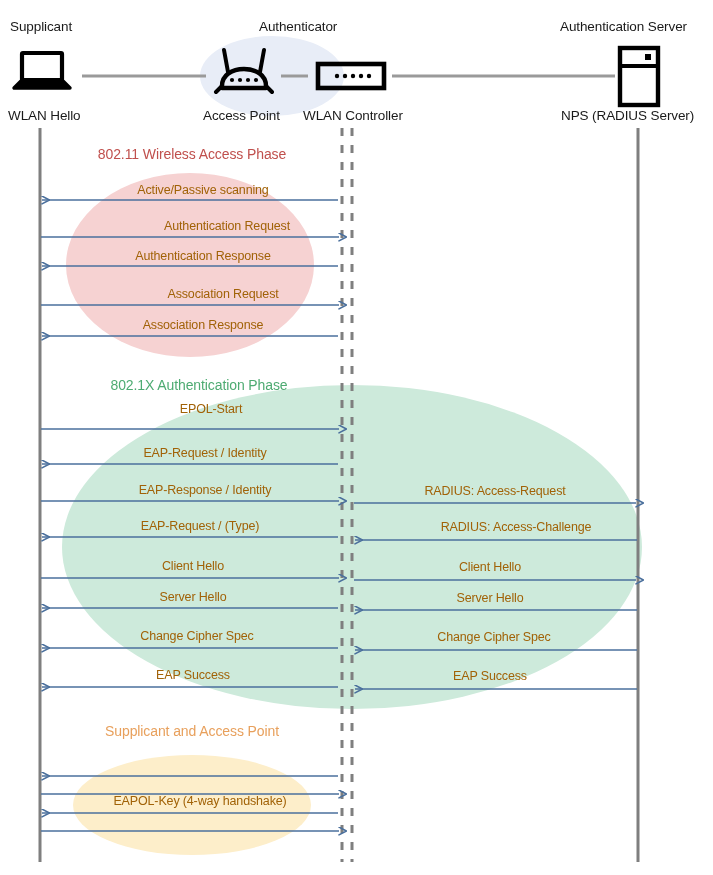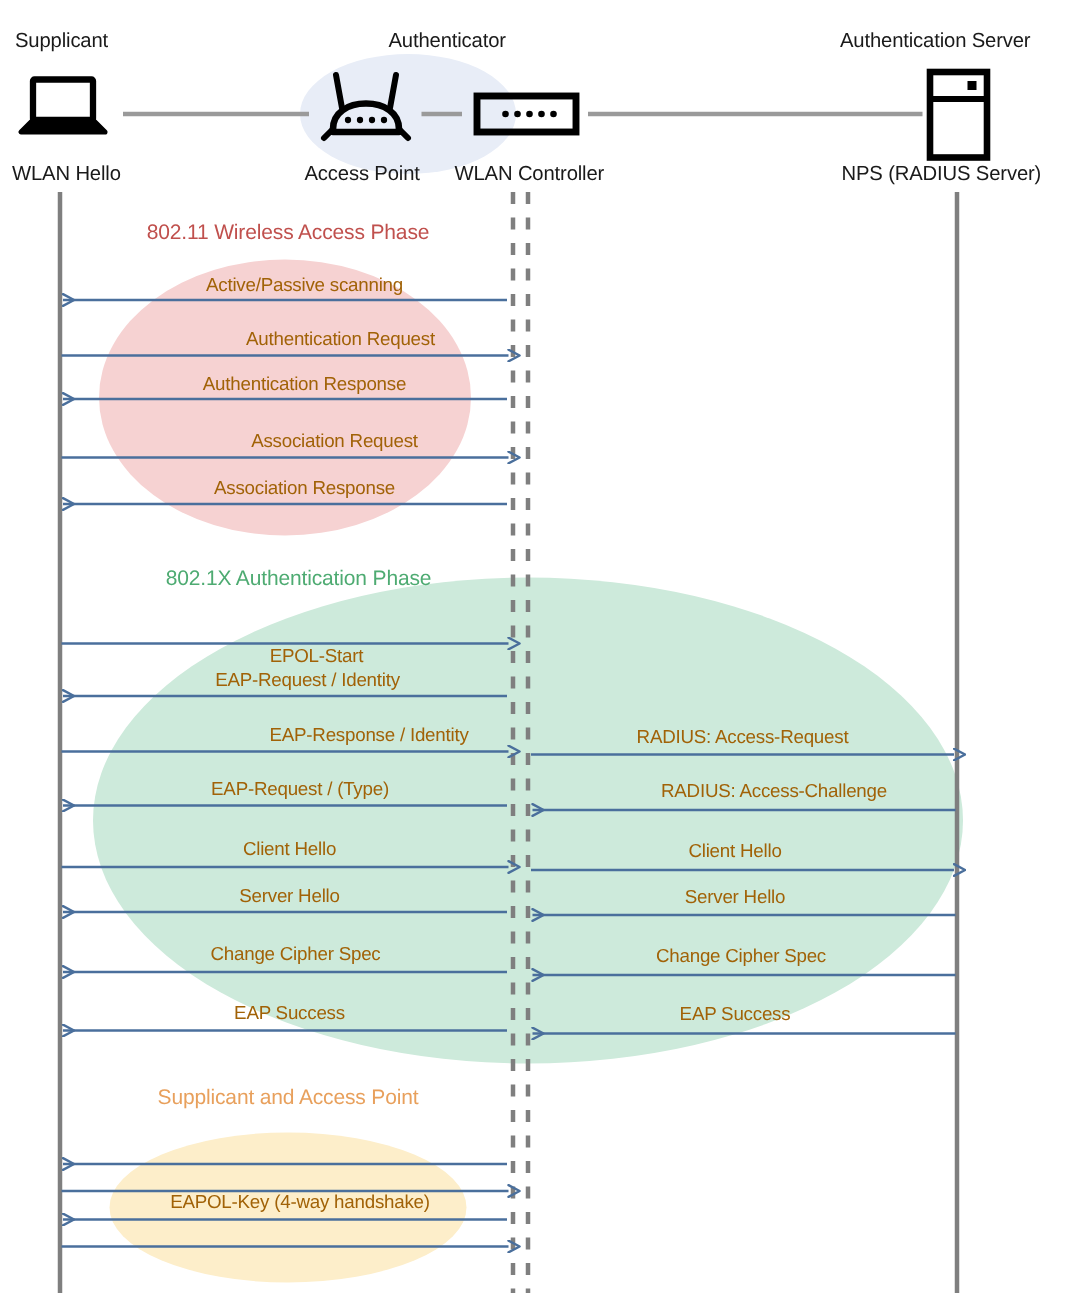--- a/index.html
+++ b/index.html
@@ -172,23 +172,23 @@
   <div class="phase-label two-line" style="left:192px; top:721px; color:#e8a05c; width:230px;">
     <div>Supplicant and Access Point</div>
   </div>
 
   <div class="msg-label" style="left:203px; top:183px;">Active/Passive scanning</div>
   <div class="msg-label" style="left:215px; top:219px;margin-left:12px;">Authentication Request</div>
   <div class="msg-label" style="left:203px; top:249px;">Authentication Response</div>
   <div class="msg-label" style="left:203px; top:287px;margin-left:20px;">Association Request</div>
   <div class="msg-label" style="left:203px; top:318px;">Association Response</div>
 
-  <div class="msg-label" style="left:203px; top:430px;padding-left:16px;">EPOL-Start</div>
+  <div class="msg-label" style="left:203px; top:402px;padding-left:16px;">EPOL-Start</div>
   <div class="msg-label" style="left:205px; top:446px;">EAP-Request / Identity</div>
-  <div class="msg-label" style="left:205px; top:483px;margin-left:41px;">EAP-Response / Identity</div>
+  <div class="msg-label" style="left:205px; top:483px;">EAP-Response / Identity</div>
   <div class="msg-label" style="left:200px; top:519px;">EAP-Request / (Type)</div>
   <div class="msg-label" style="left:193px; top:559px;">Client Hello</div>
   <div class="msg-label" style="left:193px; top:590px;">Server Hello</div>
   <div class="msg-label" style="left:197px; top:629px;">Change Cipher Spec</div>
   <div class="msg-label" style="left:193px; top:668px;">EAP Success</div>
 
   <div class="msg-label" style="left:495px; top:484px;">RADIUS: Access-Request</div>
   <div class="msg-label" style="left:472px; top:520px;margin-left:44px;">RADIUS: Access-Challenge</div>
   <div class="msg-label" style="left:490px; top:560px;">Client Hello</div>
   <div class="msg-label" style="left:490px; top:591px;">Server Hello</div>

